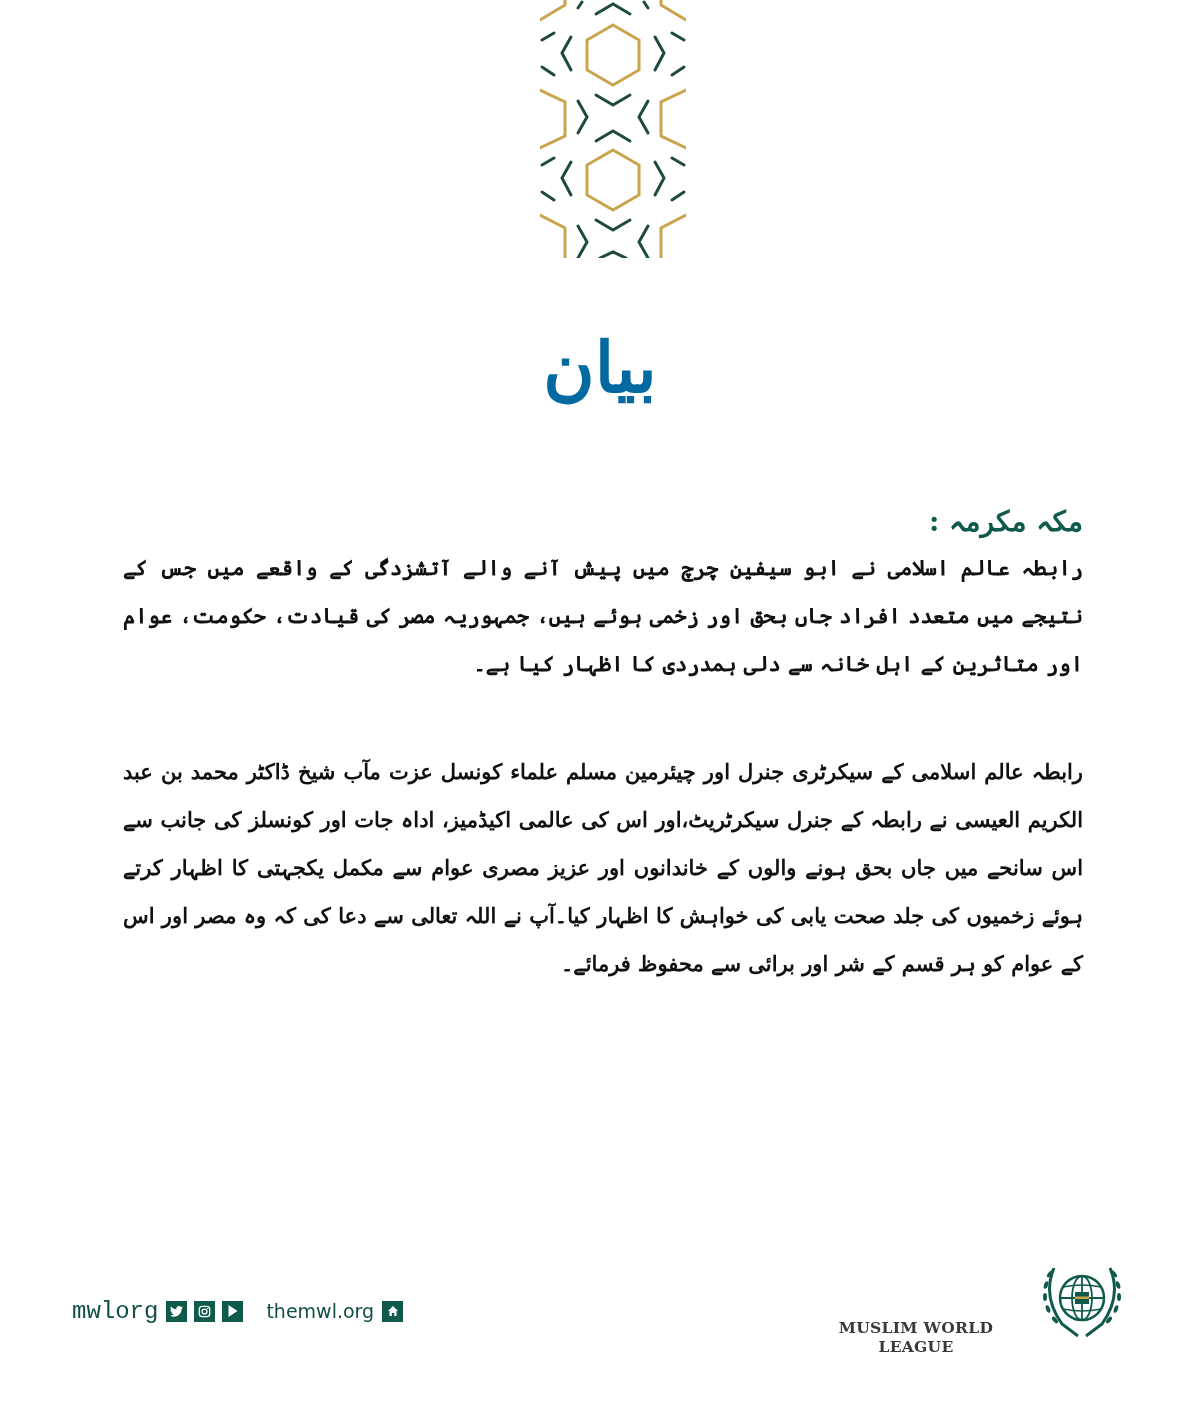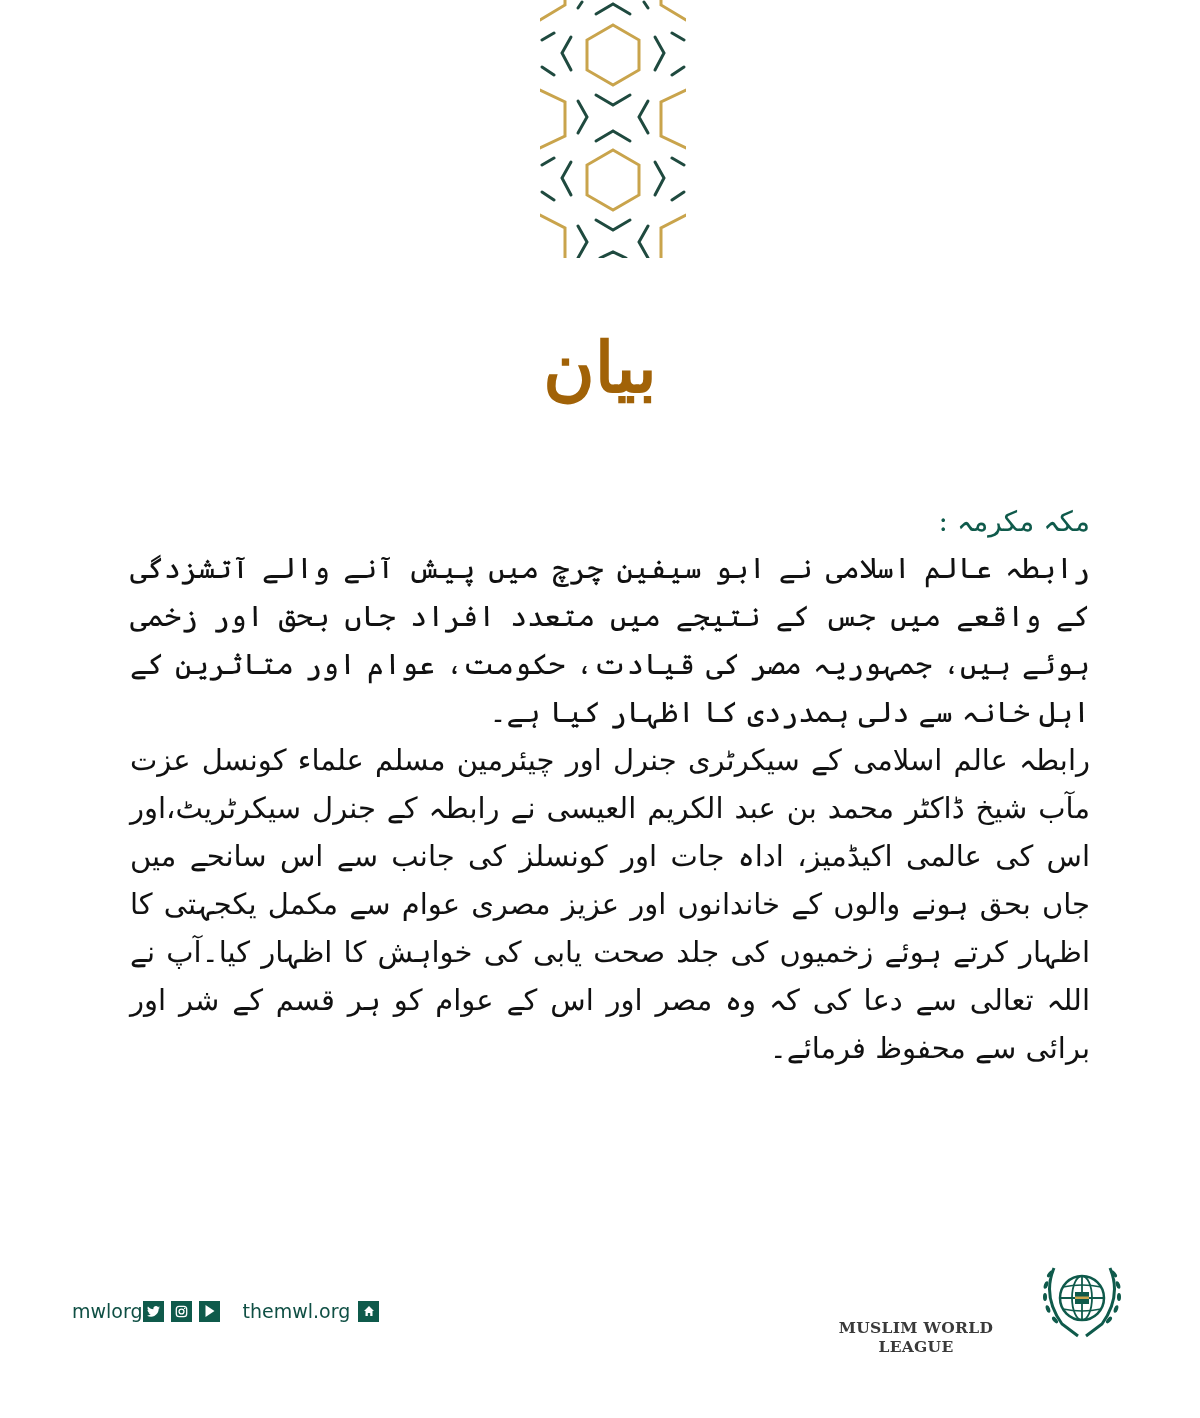--- a/index.html
+++ b/index.html
@@ -4,43 +4,43 @@
   <style>
     * { box-sizing: border-box; margin: 0; padding: 0; }
     html, body { width: 1200px; height: 1418px; background: #ffffff; overflow: hidden; }
     body { position: relative; font-family: "DejaVu Sans", sans-serif; color: #111; }
 
     .pattern { position: absolute; left: 540px; top: 0; width: 146px; height: 258px; }
 
     .title {
       position: absolute; left: 0; top: 318px; width: 1200px; text-align: center;
       font-family: "DejaVu Serif", serif; font-size: 70px; font-weight: bold;
-      color: #a16207; direction: rtl; line-height: 100px;
+      color: #0369a1; direction: rtl; line-height: 100px;
     }
 
     .body-wrap {
-      position: absolute; left: 130px; top: 500px; width: 960px;
-      direction: rtl; text-align: justify;
+      position: absolute; left: 123px; top: 500px; width: 960px;
+      direction: rtl; text-align: justify; font-weight: bold;
     }
     .location {
       font-family: "DejaVu Serif", serif; font-size: 28px; color: #0f5a4b;
       line-height: 44px; text-align: right;
     }
     .para {
-      font-family: "DejaVu Serif", serif; font-size: 29px; line-height: 48px;
+      font-family: "DejaVu Serif", serif; font-size: 21px; line-height: 48px;
       color: #111; text-align: justify; text-align-last: right;
     }
-    .para + .para { }
+    .para + .para { margin-top: 60px; }
 
     .footer-left {
       position: absolute; left: 72px; top: 1297px; height: 28px;
       display: flex; align-items: center;
       font-family: "DejaVu Sans", sans-serif; color: #0f4f44;
     }
-    .handle { font-size: 19px; margin-right: 0; }
+    .handle { font-size: 24px; margin-right: 8px; font-family: Liberation Mono, monospace; }
     .soc {
       width: 21px; height: 21px; background: #0f5a4b; margin-right: 7px;
       display: flex; align-items: center; justify-content: center;
     }
     .site { font-size: 19px; margin-left: 16px; margin-right: 8px; }
 
     .logo { position: absolute; left: 800px; top: 1258px; width: 330px; height: 100px; }
     .logo-ar {
       position: absolute; left: 0; top: 0; width: 230px; text-align: center;
       font-family: "DejaVu Serif", serif; font-size: 34px; color: #3a3a3a;

